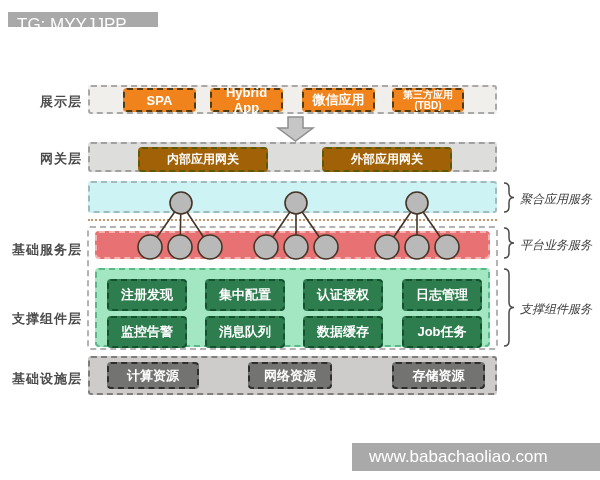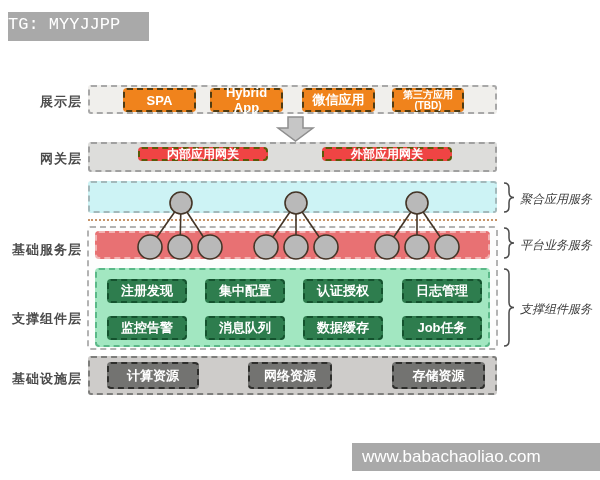--- a/index.html
+++ b/index.html
@@ -4,22 +4,22 @@
 <style>
   html,body{margin:0;padding:0;background:#fff;}
   #stage{
     position:relative;width:600px;height:480px;background:#ffffff;
     font-family:"Liberation Sans","DejaVu Sans",sans-serif;overflow:hidden;
   }
   .banner{
     position:absolute;background:#a9a9a9;color:#ffffff;
     font-size:17px;line-height:26px;white-space:nowrap;
   }
-  #banner-top{left:8px;top:12px;width:141px;height:29px;line-height:25px;font-family:Liberation Mono, monospace;}
-  #banner-bottom{left:352px;top:443px;right:0;height:28px;line-height:28px;padding-left:10px;font-size:17px;}
+  #banner-top{left:8px;top:12px;width:141px;height:15px;line-height:25px;padding-left:9px;}
+  #banner-bottom{left:352px;top:443px;right:0;height:28px;line-height:28px;padding-left:17px;font-size:17px;}
   .llabel{
     position:absolute;left:0;width:82px;text-align:right;
     font-size:13px;font-weight:bold;color:#4b4b4b;letter-spacing:1px;white-space:nowrap;
   }
   .rlabel{
     position:absolute;left:520px;font-size:12px;color:#3a3a3a;white-space:nowrap;font-style:italic;
   }
   .band{position:absolute;left:88px;width:409px;box-sizing:border-box;border:2px dashed #a8a8a8;border-radius:3px;}
   #band-presentation{top:85px;height:29px;background:#f0efec;}
   #band-gateway{top:142px;height:30px;background:#dddddb;border-color:#a0a0a0;}
@@ -28,22 +28,22 @@
   #wrapper-services{position:absolute;left:87px;top:226px;width:411px;height:124px;box-sizing:border-box;background:#fdfdfd;border:2px dashed #b3b3b3;border-radius:3px;}
   #box-baseservice{position:absolute;left:95px;top:231px;width:395px;height:28px;box-sizing:border-box;background:#e87173;border:2px dashed #f2b3b3;border-radius:4px;}
   #box-support{position:absolute;left:95px;top:268px;width:395px;height:79px;box-sizing:border-box;background:#a2e7c1;border:2px dashed #5bb888;border-radius:4px;}
   #band-infra{top:356px;height:39px;background:#ceccca;border-color:#7e7e7c;}
   .dbox{
     position:absolute;box-sizing:border-box;border-radius:4px;color:#ffffff;font-weight:bold;
     display:flex;align-items:center;justify-content:center;text-align:center;font-size:13px;
   }
   .obox{background:#f0831c;border:2px dashed #513c12;top:88px;height:24px;}
   .obox .multi{display:flex;flex-direction:column;font-size:10px;line-height:11px;}
-  .ybox{background:#ef4444;border:2px dashed #5a5a08;top:147px;height:14px;font-size:12px;}
-  .gbox{background:#2e7d4e;border:2px dashed #14522e;height:24px;}
+  .ybox{background:#a16207;border:2px dashed #5a5a08;top:147px;height:25px;font-size:12px;}
+  .gbox{background:#2e7d4e;border:2px dashed #14522e;height:32px;}
   .ibox{background:#737371;border:2px dashed #2e2e2c;top:362px;height:27px;}
   svg.overlay{position:absolute;left:0;top:0;pointer-events:none;}
 </style>
 </head>
 <body>
 
 <div id="stage">
 
   <div id="banner-top" class="banner">TG: MYYJJPP</div>
 

